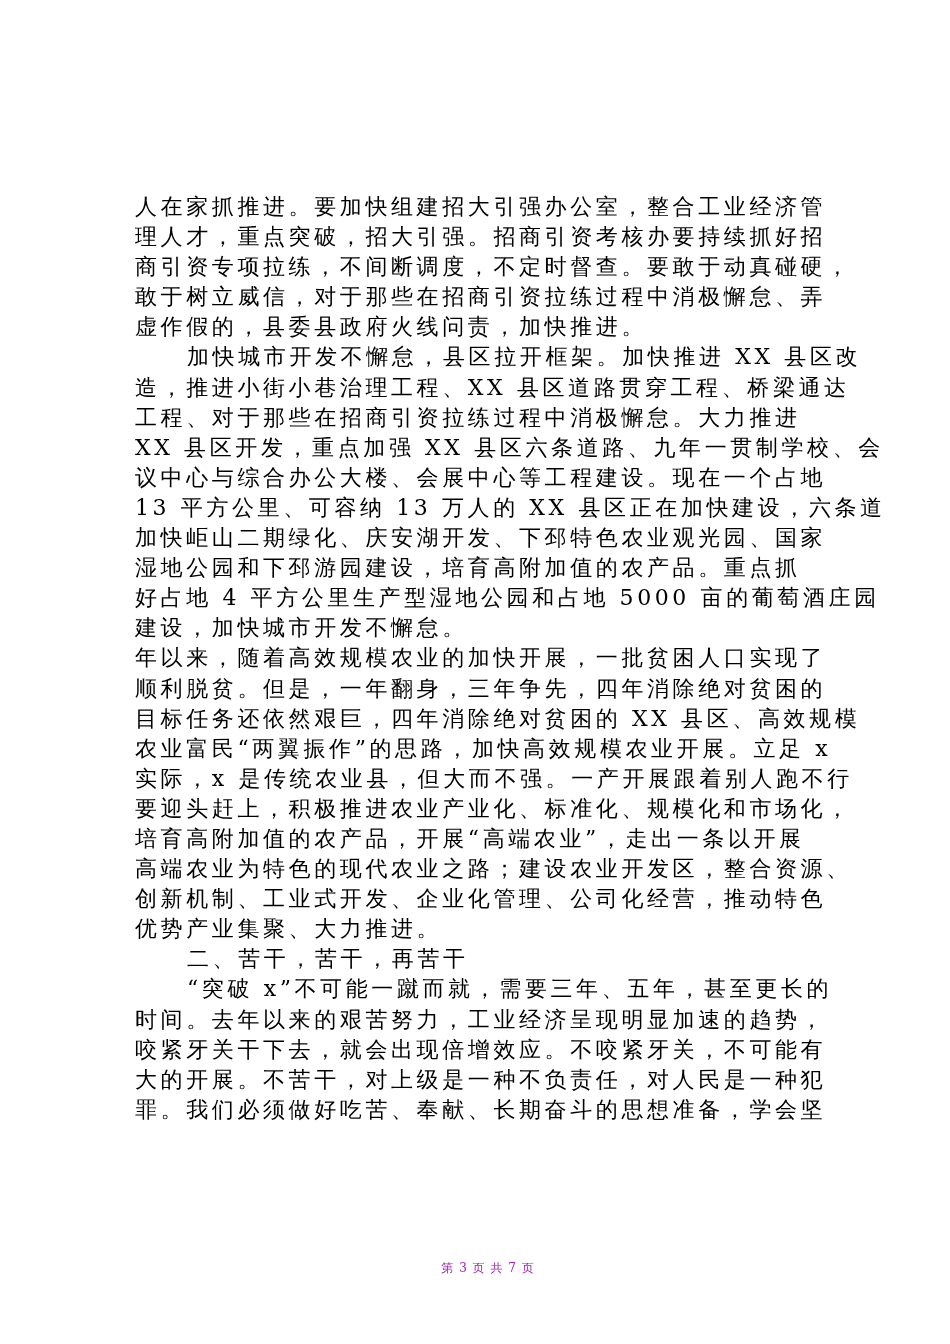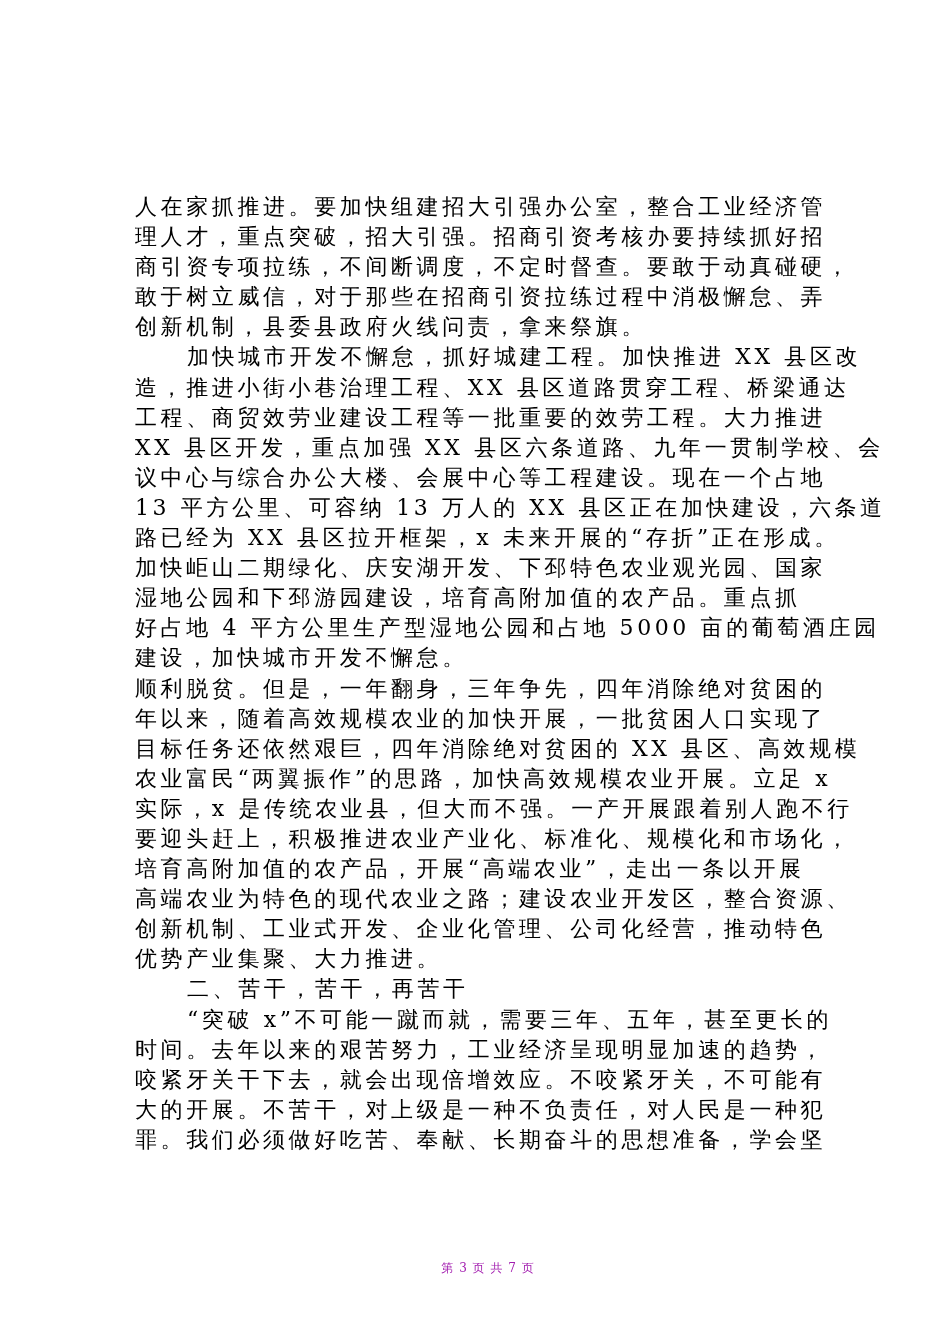--- a/index.html
+++ b/index.html
@@ -53,34 +53,33 @@
   </style>
 </head>
 <body>
 
 <div class="page">
   <div class="body-text" id="body-text">
       <div class="line">人在家抓推进。要加快组建招大引强办公室，整合工业经济管</div>
       <div class="line">理人才，重点突破，招大引强。招商引资考核办要持续抓好招</div>
       <div class="line">商引资专项拉练，不间断调度，不定时督查。要敢于动真碰硬，</div>
       <div class="line">敢于树立威信，对于那些在招商引资拉练过程中消极懈怠、弄</div>
-      <div class="line">创新机制，县委县政府火线问责，拿来祭旗。</div>
-      <div class="line indent">加快城市开发不懈怠，抓好城建工程。加快推进 XX 县区改</div>
+      <div class="line">虚作假的，县委县政府火线问责，加快推进。</div>
+      <div class="line indent">加快城市开发不懈怠，县区拉开框架。加快推进 XX 县区改</div>
       <div class="line">造，推进小街小巷治理工程、XX 县区道路贯穿工程、桥梁通达</div>
-      <div class="line">工程、商贸效劳业建设工程等一批重要的效劳工程。大力推进</div>
+      <div class="line">工程、对于那些在招商引资拉练过程中消极懈怠。大力推进</div>
       <div class="line">XX 县区开发，重点加强 XX 县区六条道路、九年一贯制学校、会</div>
       <div class="line">议中心与综合办公大楼、会展中心等工程建设。现在一个占地</div>
       <div class="line">13 平方公里、可容纳 13 万人的 XX 县区正在加快建设，六条道</div>
-      <div class="line">路已经为 XX 县区拉开框架，x 未来开展的“存折”正在形成。</div>
       <div class="line">加快岠山二期绿化、庆安湖开发、下邳特色农业观光园、国家</div>
       <div class="line">湿地公园和下邳游园建设，培育高附加值的农产品。重点抓</div>
       <div class="line">好占地 4 平方公里生产型湿地公园和占地 5000 亩的葡萄酒庄园</div>
       <div class="line">建设，加快城市开发不懈怠。</div>
+      <div class="line">年以来，随着高效规模农业的加快开展，一批贫困人口实现了</div>
       <div class="line">顺利脱贫。但是，一年翻身，三年争先，四年消除绝对贫困的</div>
-      <div class="line">年以来，随着高效规模农业的加快开展，一批贫困人口实现了</div>
       <div class="line">目标任务还依然艰巨，四年消除绝对贫困的 XX 县区、高效规模</div>
       <div class="line">农业富民“两翼振作”的思路，加快高效规模农业开展。立足 x</div>
       <div class="line">实际，x 是传统农业县，但大而不强。一产开展跟着别人跑不行</div>
       <div class="line">要迎头赶上，积极推进农业产业化、标准化、规模化和市场化，</div>
       <div class="line">培育高附加值的农产品，开展“高端农业”，走出一条以开展</div>
       <div class="line">高端农业为特色的现代农业之路；建设农业开发区，整合资源、</div>
       <div class="line">创新机制、工业式开发、企业化管理、公司化经营，推动特色</div>
       <div class="line">优势产业集聚、大力推进。</div>
       <div class="line indent">二、苦干，苦干，再苦干</div>
       <div class="line indent">“突破 x”不可能一蹴而就，需要三年、五年，甚至更长的</div>

